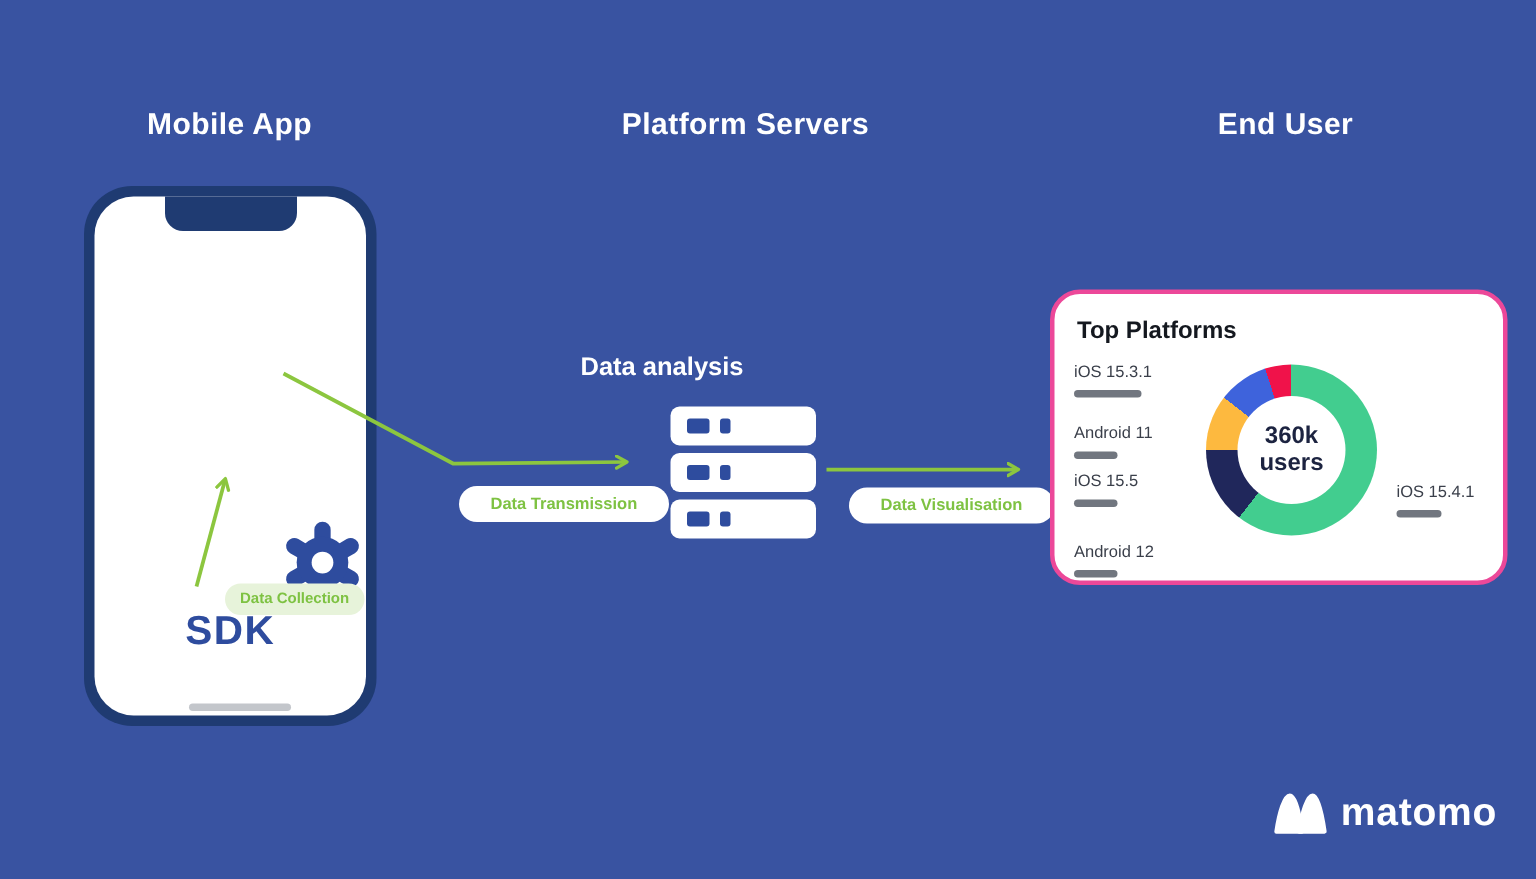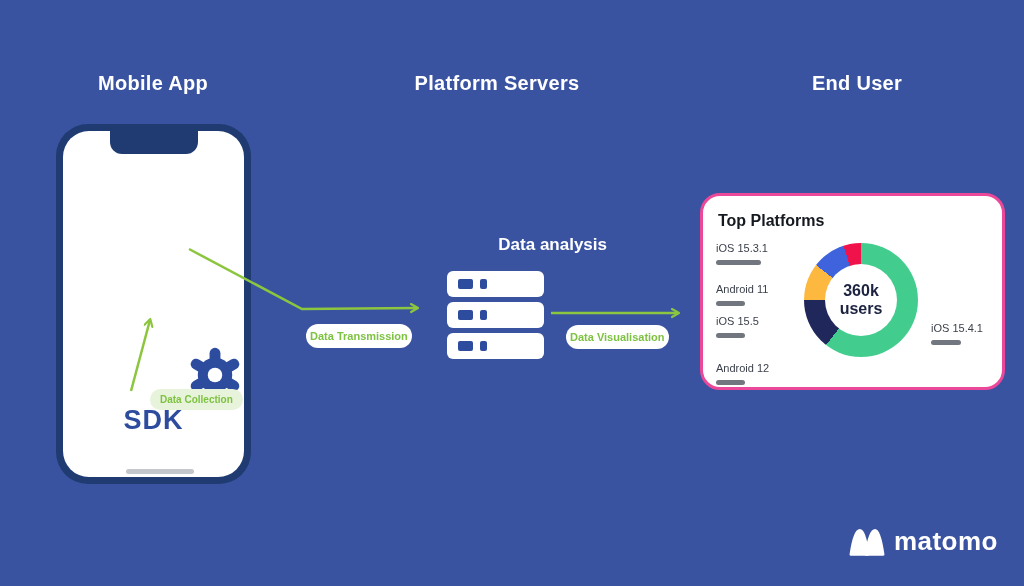--- a/index.html
+++ b/index.html
@@ -52,29 +52,29 @@
 
   
   .tag-soft{
     position:absolute;background:#E7F3DA;color:#7EC242;
     font-size:10px;font-weight:bold;border-radius:11px;
     padding:5px 10px;white-space:nowrap;margin-top:45px;
   }
   .tag-white{
     position:absolute;background:#FFFFFF;color:#7EC242;
     font-size:11px;font-weight:bold;border-radius:12px;
-    padding:6px 4px;white-space:nowrap;
+    padding:6px 21px;white-space:nowrap;
   }
   #tag-collection{left:150px;top:344px;}
   #tag-transmission{left:306px;top:324px;}
   #tag-visualisation{left:566px;top:325px;}
 
   
   .analysis-title{
-    position:absolute;left:387px;top:235px;width:220px;text-align:right;
+    position:absolute;left:387px;top:235px;width:220px;text-align:left;
     color:#FFFFFF;font-size:17px;font-weight:bold;
   }
   .servers{position:absolute;left:447px;top:271px;}
   .server-row{
     width:97px;height:26px;background:#FFFFFF;border-radius:6px;
     margin-bottom:5px;position:relative;
   }
   .server-row .led-a{
     position:absolute;left:11px;top:8px;width:15px;height:10px;
     background:#2E4C9E;border-radius:2px;

